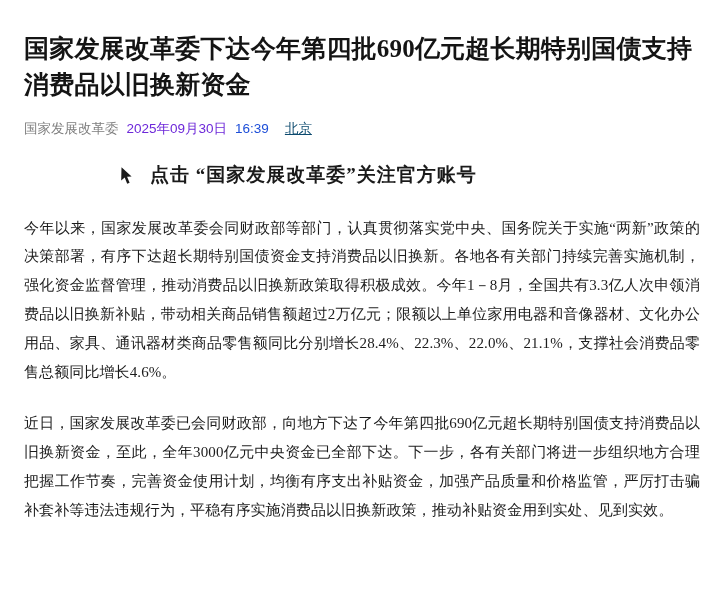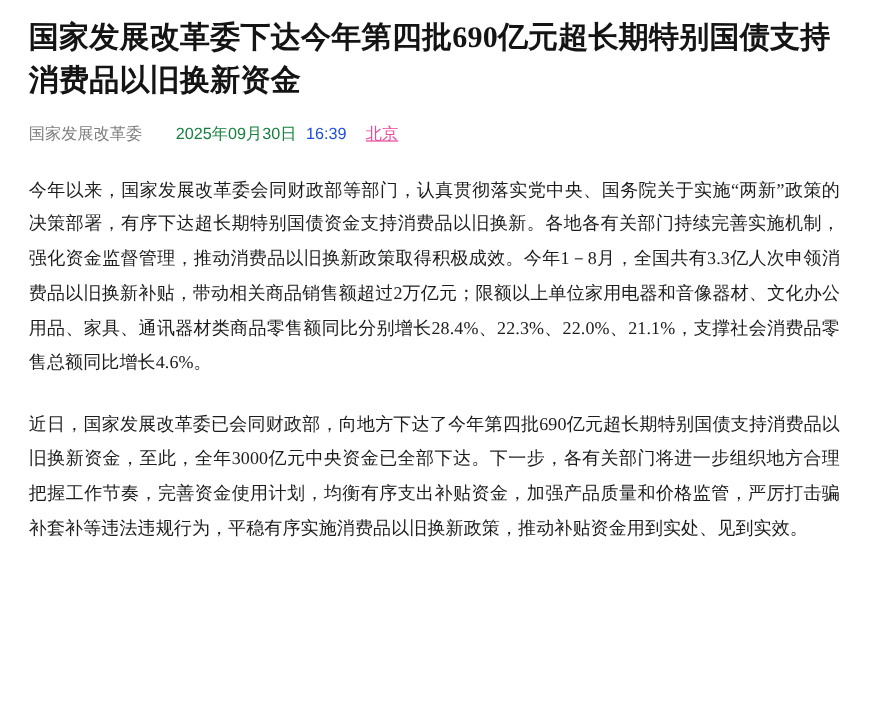--- a/index.html
+++ b/index.html
@@ -19,44 +19,44 @@
     box-sizing: border-box;
     width: 724px;
   }
   .headline {
     font-family: "Liberation Serif", serif;
     font-size: 25px;
     font-weight: bold;
     line-height: 1.42;
     color: #141414;
     letter-spacing: 0.2px;
-    margin: 0 0 20px 0;
+    margin: 17px 0 20px 0;
     padding: 0 6px;
   }
   .meta {
     display: flex;
     align-items: flex-end;
     padding: 0 6px;
     margin-bottom: 26px;
     font-size: 13.5px;
     line-height: 1;
   }
   .meta-source {
     color: #7e7e7e;
   }
   .meta-date {
-    color: #15803d;
-    margin-left: 28px;
+    color: #6d28d9;
+    margin-left: 8px;
   }
   .meta-time {
     color: #1d4ed8;
     margin-left: 8px;
   }
   .meta-place {
-    color: #ec4899;
+    color: #0c4a6e;
     margin-left: 16px;
     text-decoration: underline;
   }
   .follow-bar {
     display: flex;
     align-items: center;
     justify-content: flex-start;
     padding-left: 100px;
     margin-bottom: 26px;
   }
@@ -94,19 +94,27 @@
 
   <h1 class="headline">国家发展改革委下达今年第四批690亿元超长期特别国债支持消费品以旧换新资金</h1>
 
   <div class="meta">
     <span class="meta-source">国家发展改革委</span>
     <span class="meta-date">2025年09月30日</span>
     <span class="meta-time">16:39</span>
     <span class="meta-place">北京</span>
   </div>
 
+  <div class="follow-bar">
+    <span class="cursor-icon">
+      <svg viewBox="0 0 18 20" width="18" height="20" aria-hidden="true">
+        <path d="M3.5 1.2 L3.2 14.6 L6.7 11.6 L9.2 17.8 L11.6 16.8 L9.1 10.8 L13.6 10.4 Z" fill="#1a1a1a"></path>
+      </svg>
+    </span>
+    <span class="follow-text">点击 “国家发展改革委”关注官方账号</span>
+  </div>
 
   <div class="body-text">
     <p>今年以来，国家发展改革委会同财政部等部门，认真贯彻落实党中央、国务院关于实施“两新”政策的决策部署，有序下达超长期特别国债资金支持消费品以旧换新。各地各有关部门持续完善实施机制，强化资金监督管理，推动消费品以旧换新政策取得积极成效。今年1－8月，全国共有3.3亿人次申领消费品以旧换新补贴，带动相关商品销售额超过2万亿元；限额以上单位家用电器和音像器材、文化办公用品、家具、通讯器材类商品零售额同比分别增长28.4%、22.3%、22.0%、21.1%，支撑社会消费品零售总额同比增长4.6%。</p>
     <p>近日，国家发展改革委已会同财政部，向地方下达了今年第四批690亿元超长期特别国债支持消费品以旧换新资金，至此，全年3000亿元中央资金已全部下达。下一步，各有关部门将进一步组织地方合理把握工作节奏，完善资金使用计划，均衡有序支出补贴资金，加强产品质量和价格监管，严厉打击骗补套补等违法违规行为，平稳有序实施消费品以旧换新政策，推动补贴资金用到实处、见到实效。</p>
   </div>
 
 </div>
 
 </body></html>

